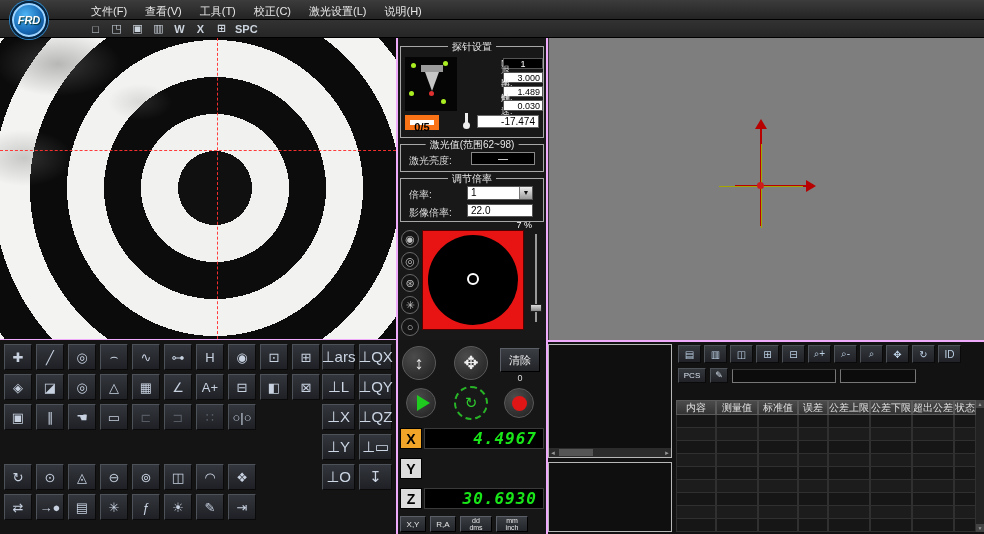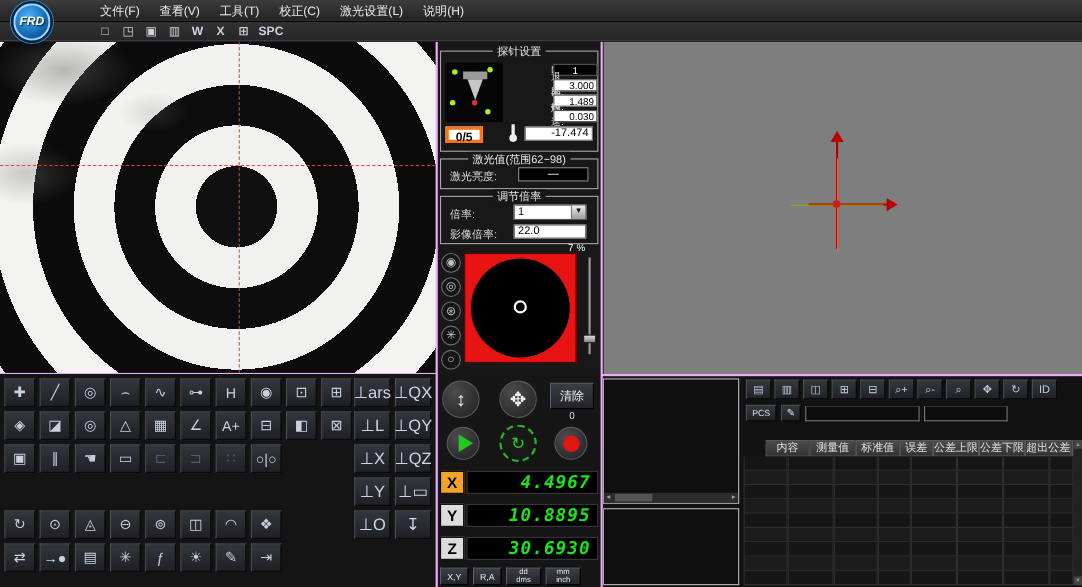--- a/index.html
+++ b/index.html
@@ -57,21 +57,21 @@
            border-top:19px solid #c6c6c6; }
   .ptip { position:absolute; left:24px; top:34px; width:5px; height:5px; border-radius:50%; background:#e03030; }
   .probe-fields { position:absolute; left:56px; top:9px; width:86px; }
   .frow { height:14px; display:flex; align-items:center; }
   .flabel { width:30px; text-align:right; color:#ddd; font-size:9px;padding-left:44px; }
   .fval { width:52px; height:11px; margin-left:2px; background:#fff; color:#000; font-size:9px;
           line-height:10px; text-align:right; padding-right:2px; border:1px solid #555; }
   .fval.dark { background:#000; color:#fff; text-align:center; padding-right:0; }
   .counter { position:absolute; left:4px; top:68px; width:34px; height:15px; background:#fff;
              color:#000; font-weight:bold; font-size:11px; text-align:center; line-height:14px;
-             border:3px solid #f97316; }
+             border:5px solid #f97316; }
   .stylus { position:absolute; left:64px; top:66px; width:3px; height:10px; background:#eee; }
   .stylus::after { content:""; position:absolute; left:-2px; top:9px; width:7px; height:7px;
                    border-radius:50%; background:#eee; }
   .offset-val { position:absolute; left:76px; top:68px; width:62px; height:13px; background:#fff;
                 color:#000; font-size:10px; text-align:right; padding-right:3px; line-height:12px;
                 border:1px solid #666; }
   .laser-box { top:106px; height:28px;padding-left:20px; }
   .laser-label { position:absolute; left:8px; top:9px; color:#ddd; font-size:10px; }
   .laser-val { position:absolute; right:8px; top:7px; width:64px; height:13px; background:#000;
                border:1px solid #888; color:#fff; font-size:10px; text-align:center; line-height:12px; }
@@ -183,21 +183,21 @@
   .pcs-row { position:absolute; left:2px; top:26px; display:flex; gap:4px; align-items:center; }
   .pcs-btn { width:28px; height:15px; background:linear-gradient(#34373c,#202227); border:1px solid #0a0a0a;
              border-top-color:#4d5158; border-left-color:#4d5158; color:#d8e2ee; font-size:8px;
              text-align:center; line-height:13px; }
   .pen-btn { width:18px; height:15px; background:linear-gradient(#34373c,#202227); border:1px solid #0a0a0a;
              border-top-color:#4d5158; border-left-color:#4d5158; color:#d8e2ee; font-size:9px;
              text-align:center; line-height:13px; }
   .combo-box { height:14px; background:#0c0c0c; border:1px solid #777; border-top-color:#333; }
   .combo1 { width:104px; } .combo2 { width:76px; }
   .results { position:absolute; left:0; top:58px; width:300px; }
-  #results-head { display:grid; grid-template-columns:40px 42px 40px 30px 42px 42px 42px 1fr;margin-left:20px; }
+  #results-head { display:grid; grid-template-columns:40px 42px 40px 30px 42px 42px 42px 1fr; }
   .th { background:linear-gradient(#4c4c4c,#333); border:1px solid #5a5a5a; color:#e0e0e0;
         font-size:10px; text-align:center; height:15px; line-height:14px; overflow:hidden; white-space:nowrap; }
   #results-body { }
   .tr { display:grid; grid-template-columns:40px 42px 40px 30px 42px 42px 42px 1fr; }
   .td { height:13px; border:1px solid #303030; border-top:none; background:#161616; }
   .tr:nth-child(even) .td { background:#1c1c1c; }
   .vscroll { position:absolute; left:300px; top:58px; width:8px; height:132px; background:#222;
              display:flex; flex-direction:column; justify-content:space-between; }
   .vscroll span { color:#999; font-size:5px; text-align:center; background:#444; height:8px; line-height:8px; }
 </style>
@@ -412,21 +412,20 @@
     <div class="jogbtn jog-stop">
       <div class="stop-dot"></div>
     </div>
 
     <div class="dro-row ax-x" style="top:88px">
       <div class="ax-label">X</div>
       <div class="ax-value">4.4967</div>
     </div>
     <div class="dro-row ax-y" style="top:118px">
       <div class="ax-label">Y</div>
-      <div class="ax-value">10.8895</div>
     </div>
     <div class="dro-row ax-z" style="top:148px">
       <div class="ax-label">Z</div>
       <div class="ax-value">30.6930</div>
     </div>
 
     <div class="toggles">
       <button class="tgl">X,Y</button>
       <button class="tgl">R,A</button>
       <button class="tgl two">

